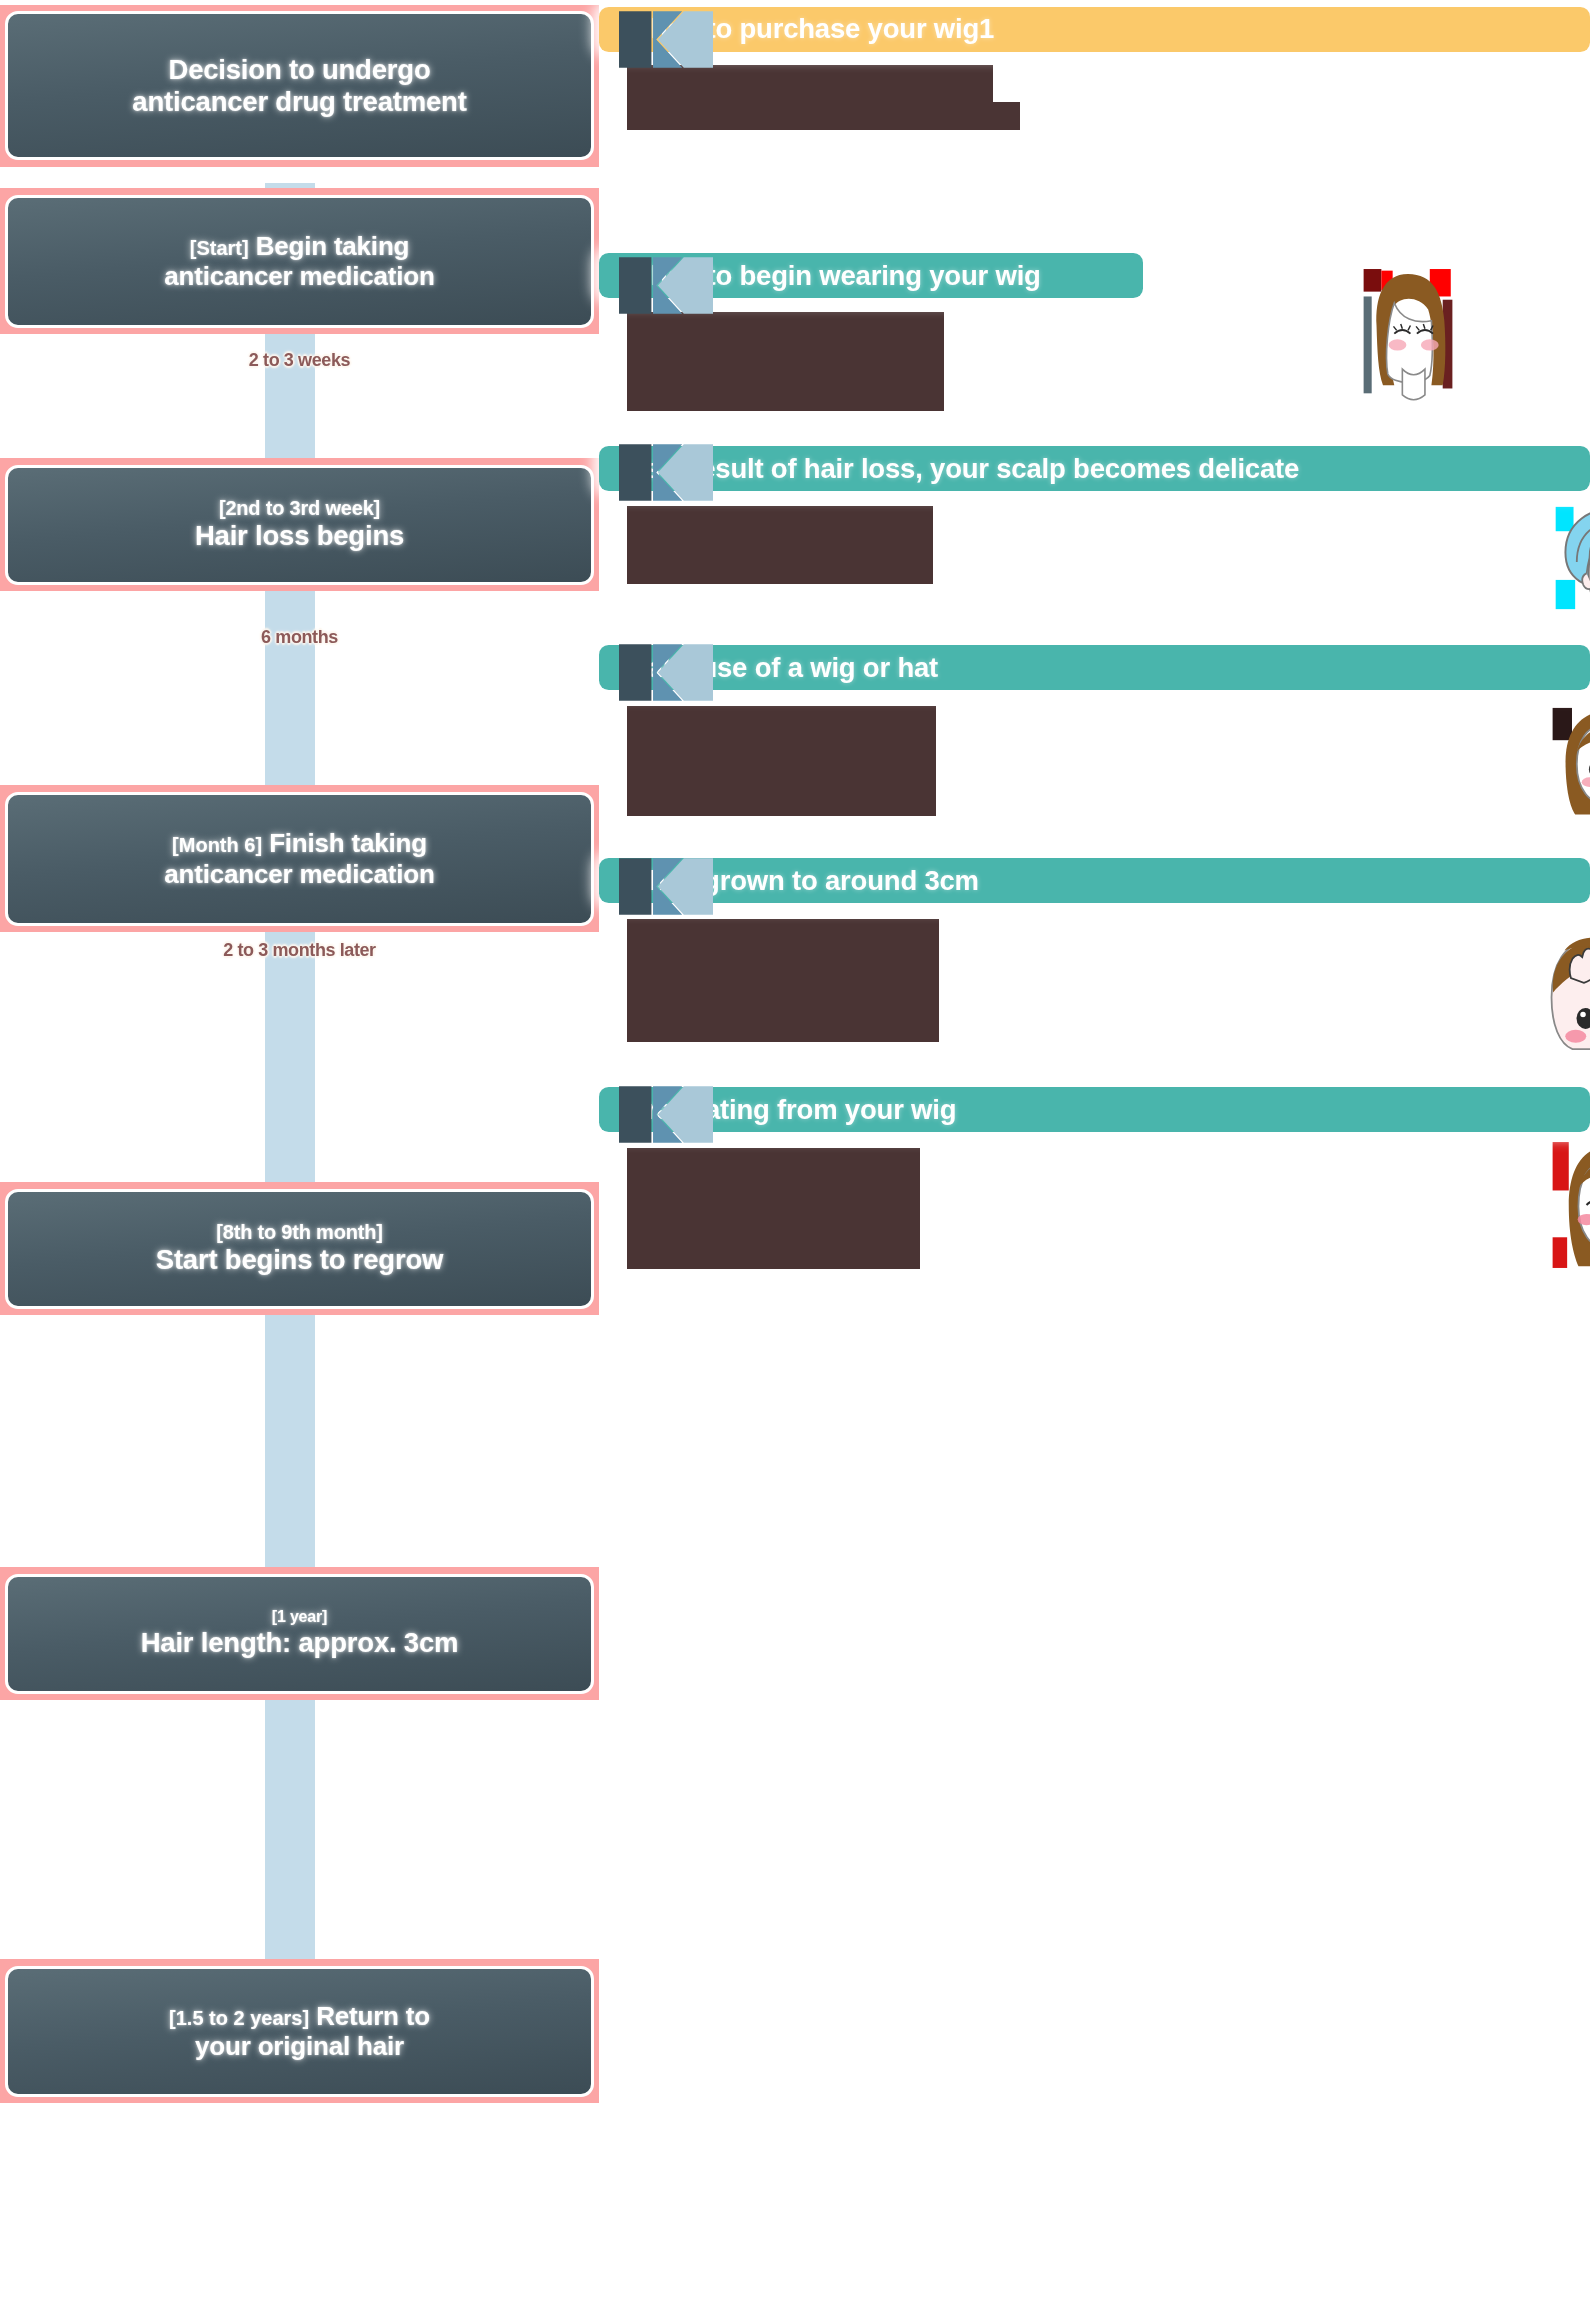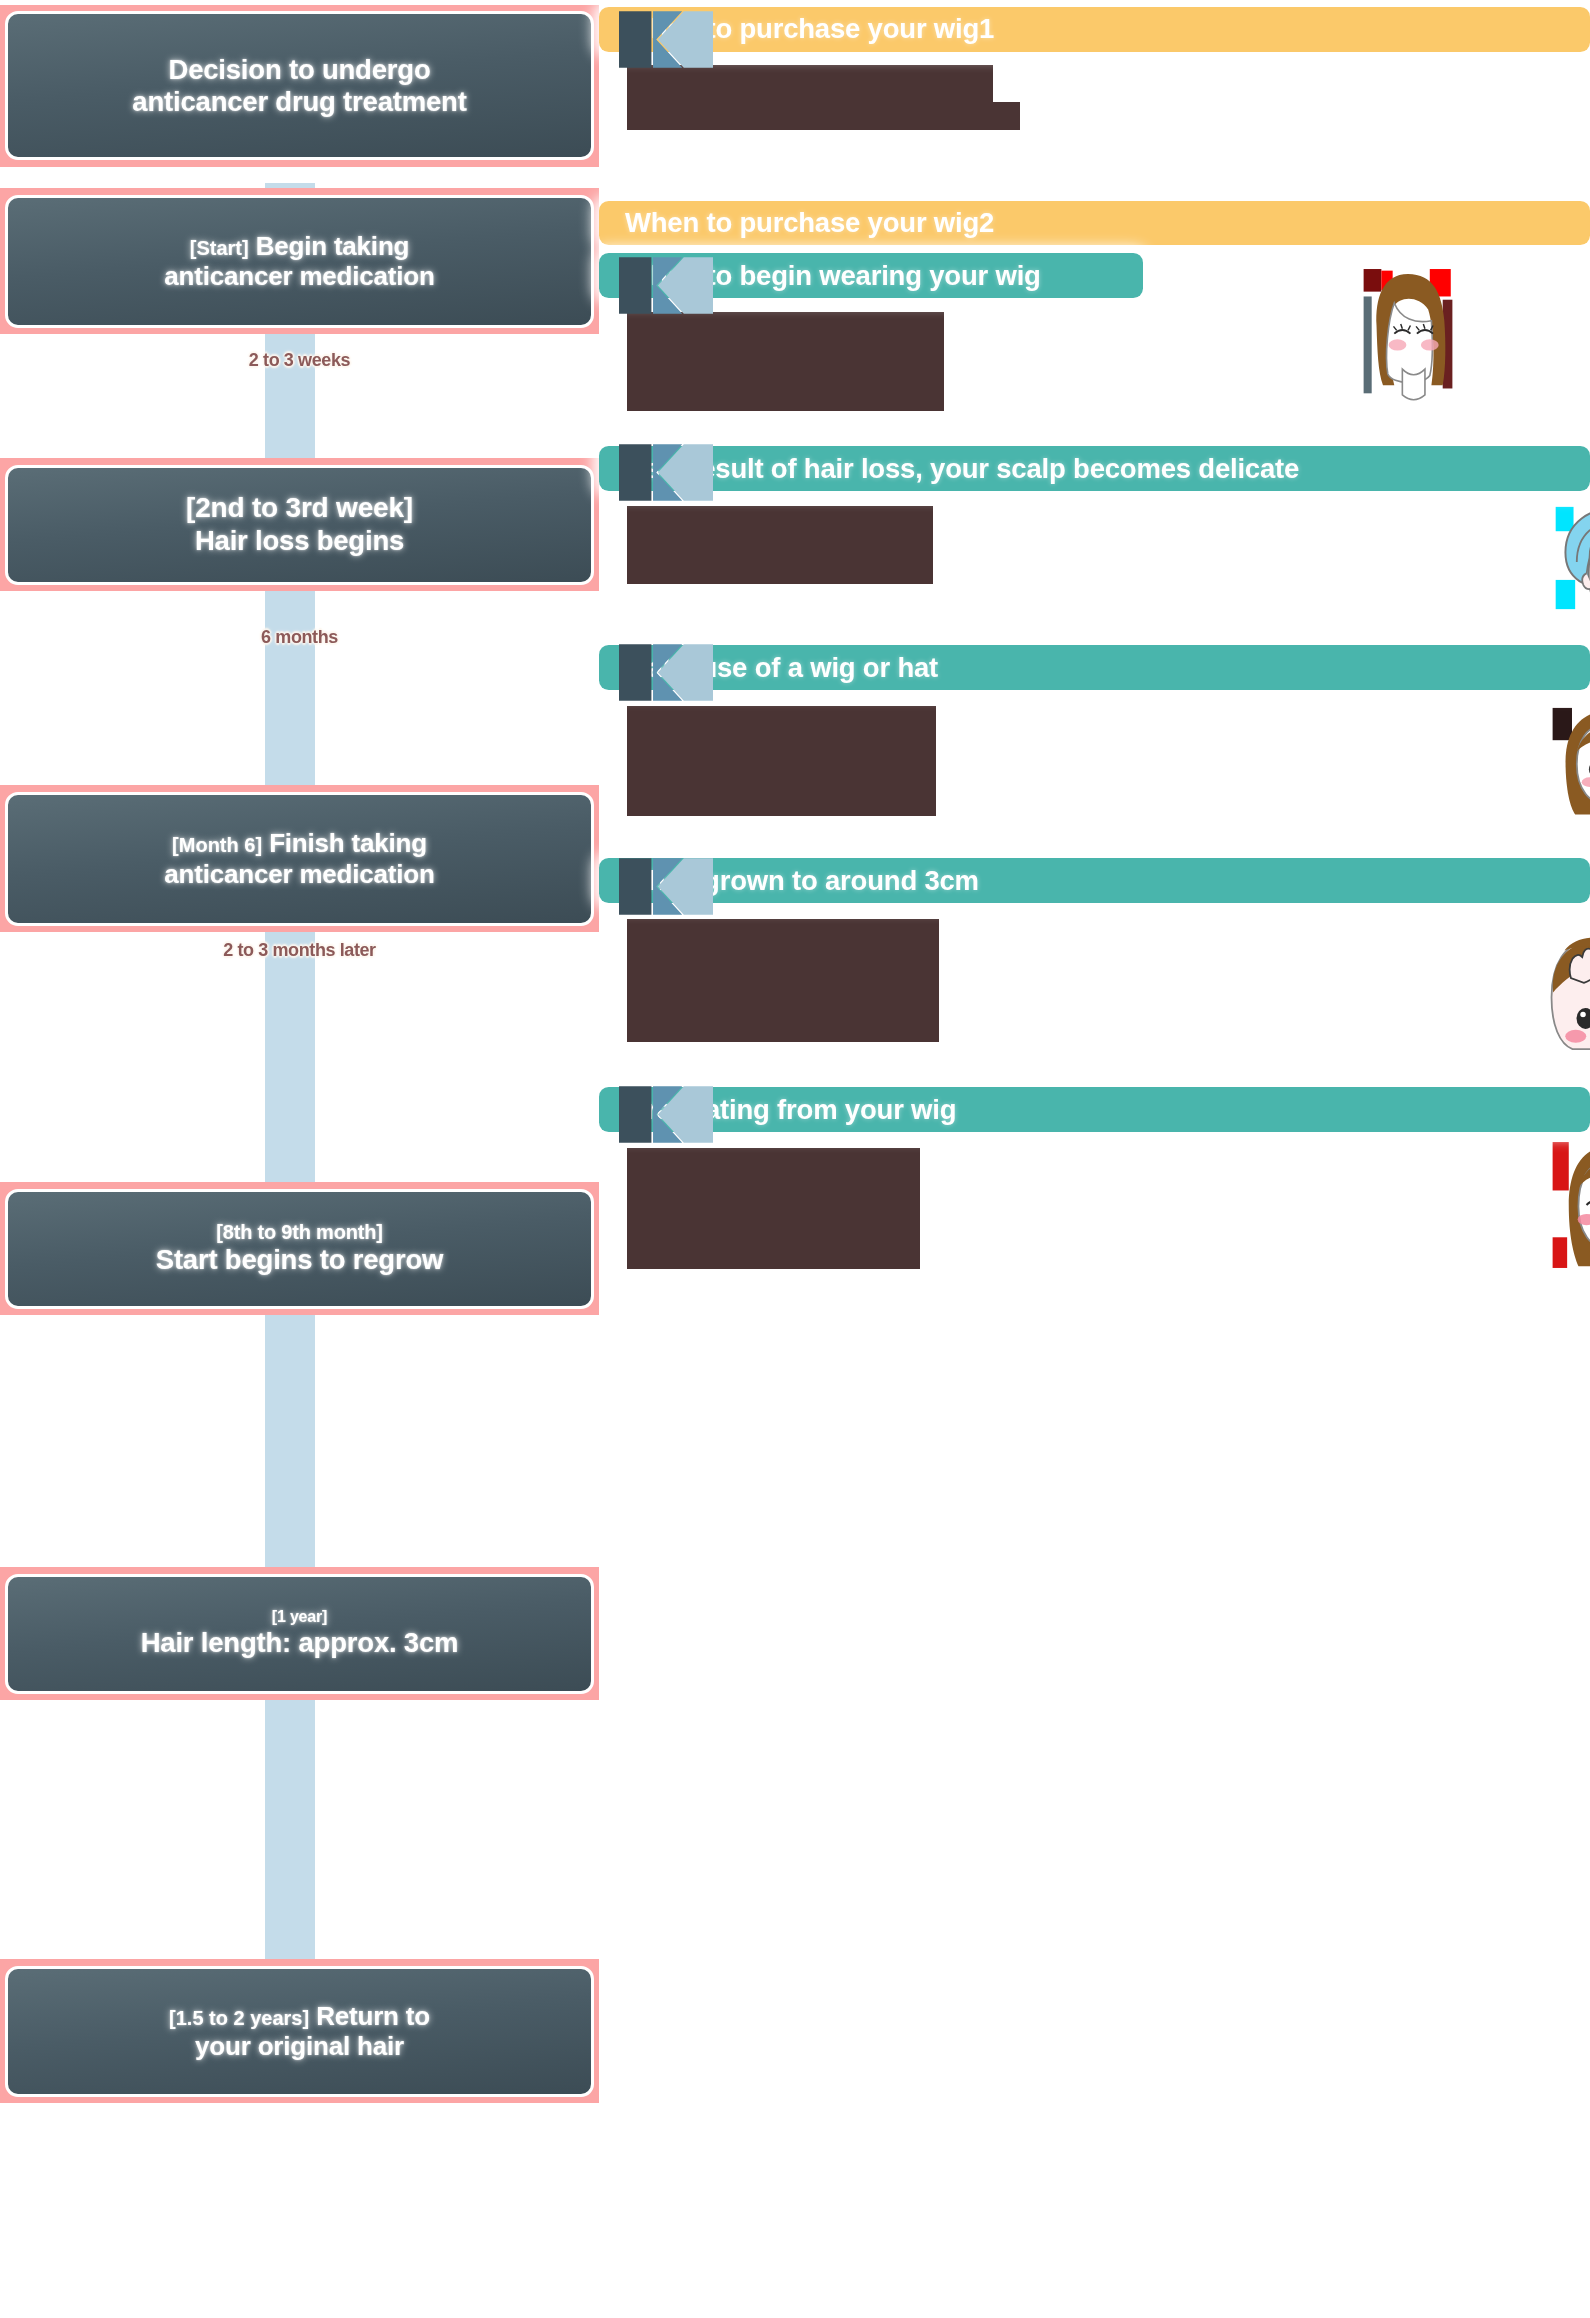--- a/index.html
+++ b/index.html
@@ -195,21 +195,21 @@
           <span>Begin taking</span>
         </div>
         <div class="step-line size-md">anticancer medication</div>
       </div>
     </div>
 
     <div class="dur" style="top:350px;">2 to 3 weeks</div>
 
     <div class="step" style="top:458px; height:133px;">
       <div class="step-inner">
-        <div class="step-line" style="font-size:28px;">[2nd to 3rd week]</div>
+        <div class="step-line" style="font-size:20px;">[2nd to 3rd week]</div>
         <div class="step-line size-lg">Hair loss begins</div>
       </div>
     </div>
 
     <div class="dur" style="top:627px;">6 months</div>
 
     <div class="step" style="top:785px; height:147px;">
       <div class="step-inner">
         <div class="step-line size-md">
           <span class="tag">[Month 6]</span>
@@ -255,23 +255,20 @@
         <polygon points="42,0 78,0 46,35 78,70 42,70" fill="#5f92b0"></polygon>
         <polygon points="80,0 116,0 116,70 80,70 48,35" fill="#a9c8d8"></polygon>
       </svg>
     </div>
     <div class="banner yellow" style="left:0px; top:6.5px; width:991px; height:45px;">
       <span class="banner-label">When to purchase your wig1</span>
     </div>
     <div class="redact" style="left:27.5px; top:65px; width:366px; height:62px;"></div>
     <div class="redact" style="left:27.5px; top:102px; width:393px; height:27.5px;"></div>
 
-    <div class="banner yellow" style="left:0px; top:201px; width:991px; height:44px;">
-      <span class="banner-label">When to purchase your wig2</span>
-    </div>
 
     <div class="chev" style="left:20px; top:257px;">
       <svg viewBox="0 0 116 70">
         <polygon points="0,0 40,0 40,70 0,70" fill="#3c505c"></polygon>
         <polygon points="42,0 78,0 46,35 78,70 42,70" fill="#5f92b0"></polygon>
         <polygon points="80,0 116,0 116,70 80,70 48,35" fill="#a9c8d8"></polygon>
       </svg>
     </div>
     <div class="banner teal" style="left:0px; top:253px; width:544px; height:45px;">
       <span class="banner-label">When to begin wearing your wig</span>

